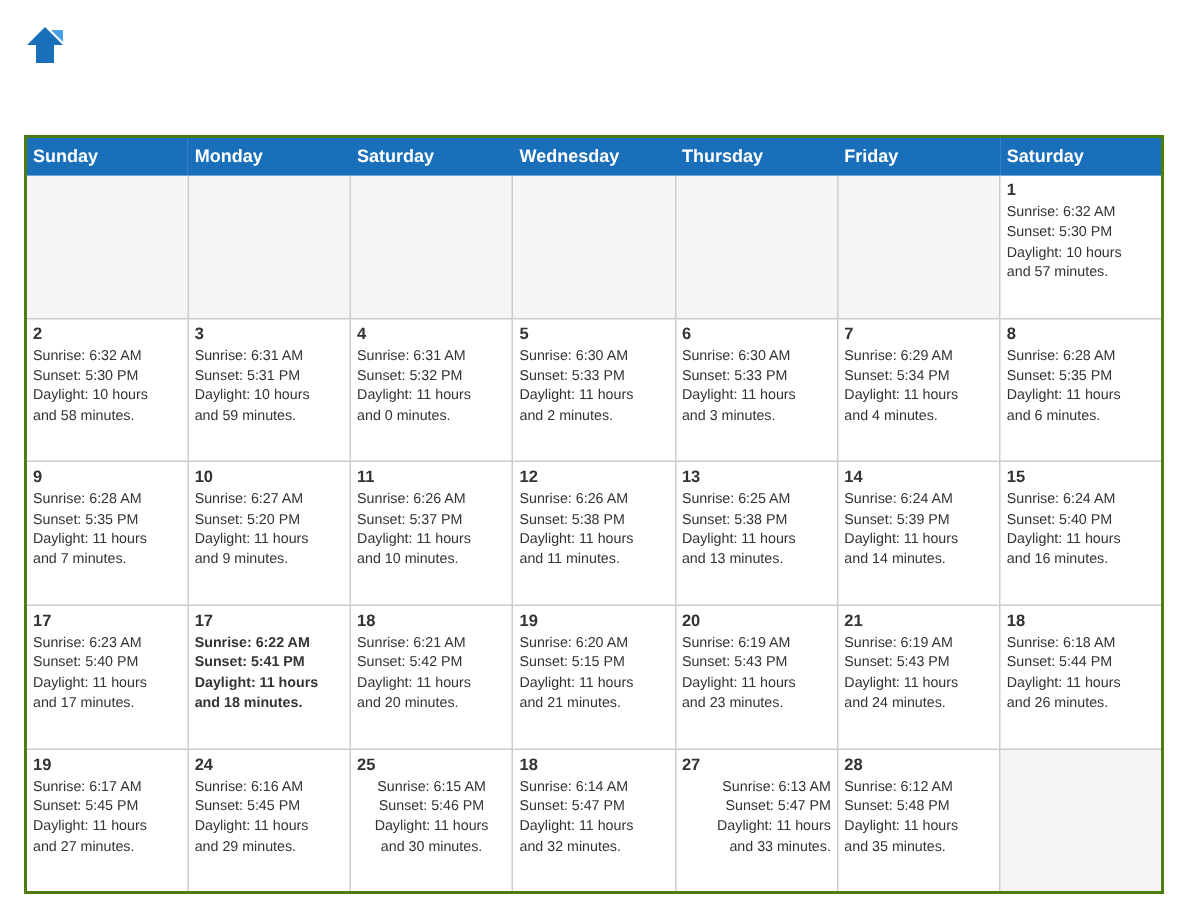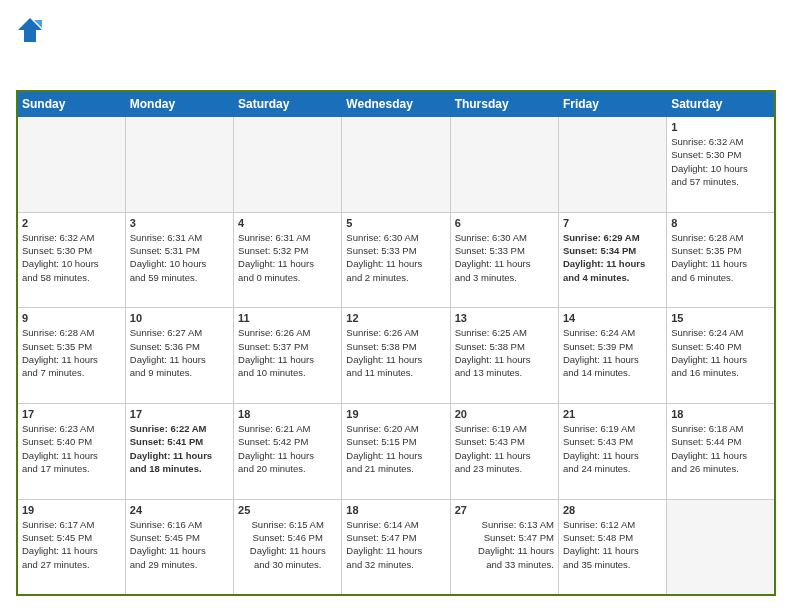--- a/index.html
+++ b/index.html
@@ -181,21 +181,21 @@
           </td>
           <td>
             <span class="day-number">6</span>
             <div class="day-info" style="white-space: pre-line;">Sunrise: 6:30 AM
 Sunset: 5:33 PM
 Daylight: 11 hours
 and 3 minutes.</div>
           </td>
           <td>
             <span class="day-number">7</span>
-            <div class="day-info" style="white-space: pre-line; font-weight: bold;">Sunrise: 6:29 AM
+            <div class="day-info" style="white-space: pre-line;">Sunrise: 6:29 AM
 Sunset: 5:34 PM
 Daylight: 11 hours
 and 4 minutes.</div>
           </td>
           <td>
             <span class="day-number">8</span>
             <div class="day-info" style="white-space: pre-line;">Sunrise: 6:28 AM
 Sunset: 5:35 PM
 Daylight: 11 hours
 and 6 minutes.</div>
@@ -205,21 +205,21 @@
           <td>
             <span class="day-number">9</span>
             <div class="day-info" style="white-space: pre-line;">Sunrise: 6:28 AM
 Sunset: 5:35 PM
 Daylight: 11 hours
 and 7 minutes.</div>
           </td>
           <td>
             <span class="day-number">10</span>
             <div class="day-info" style="white-space: pre-line;">Sunrise: 6:27 AM
-Sunset: 5:36 PM
+Sunset: 5:20 PM
 Daylight: 11 hours
 and 9 minutes.</div>
           </td>
           <td>
             <span class="day-number">11</span>
             <div class="day-info" style="white-space: pre-line;">Sunrise: 6:26 AM
 Sunset: 5:37 PM
 Daylight: 11 hours
 and 10 minutes.</div>
           </td>

